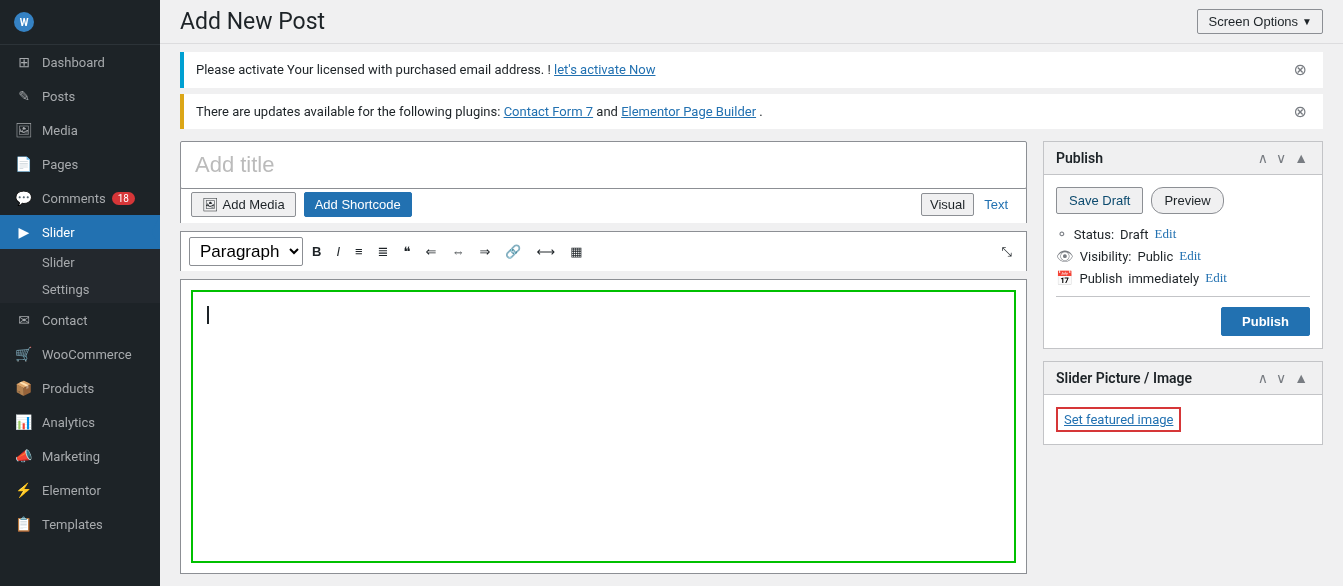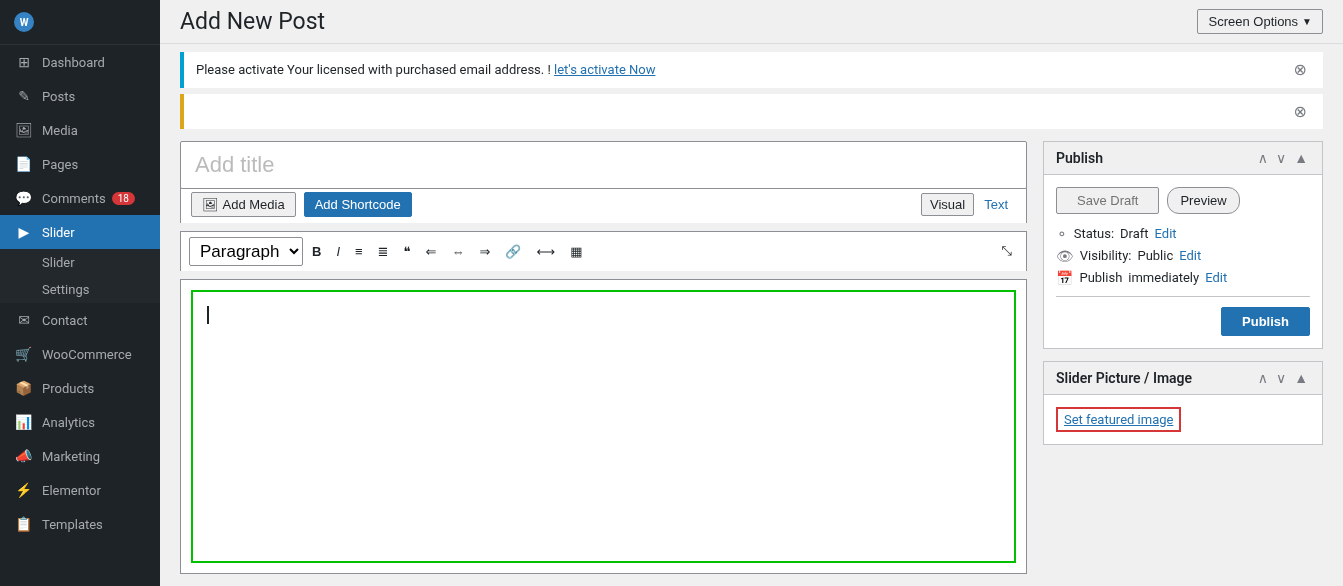--- a/index.html
+++ b/index.html
@@ -85,26 +85,26 @@
 
     
     .meta-box { background: #fff; border: 1px solid #c3c4c7; border-radius: 0; }
     .meta-box-header { background: #f0f0f1; border-bottom: 1px solid #c3c4c7; padding: 8px 12px; display: flex; align-items: center; justify-content: space-between; }
     .meta-box-title { font-size: 14px; font-weight: 600; color: #1d2327; }
     .meta-box-controls { display: flex; gap: 4px; }
     .meta-ctrl-btn { background: none; border: none; cursor: pointer; font-size: 14px; color: #787c82; padding: 0 2px; }
     .meta-box-body { padding: 12px; }
 
     .publish-actions { display: flex; gap: 8px; margin-bottom: 12px; }
-    .btn-save-draft { background: #f0f0f1; border: 1px solid #8c8f94; color: #737373; padding: 5px 20px; border-radius: 2px; cursor: pointer; font-size: 13px; }
+    .btn-save-draft { background: #f0f0f1; border: 1px solid #8c8f94; color: #0c4a6e; padding: 5px 12px; border-radius: 2px; cursor: pointer; font-size: 13px; }
     .btn-preview { background: #f0f0f1; border: 1px solid #8c8f94; color: #1d2327; padding: 5px 12px; border-radius: 12px; cursor: pointer; font-size: 13px; }
 
     .publish-meta { font-size: 13px; color: #1d2327; margin-bottom: 6px; display: flex; align-items: center; gap: 6px; }
     .publish-meta .meta-icon { color: #787c82; font-size: 14px; }
-    .publish-meta a { color: #2271b1; text-decoration: none; }
+    .publish-meta a { color: #2271b1; text-decoration: none; font-family: Liberation Serif, serif; }
 
     .publish-divider { border-top: 1px solid #c3c4c7; margin: 10px 0; }
 
     .btn-publish { background: #2271b1; border: 1px solid #2271b1; color: #fff; padding: 6px 20px; border-radius: 2px; cursor: pointer; font-size: 13px; font-weight: 600; float: right; }
 
     
     .set-featured-link { color: #2271b1; text-decoration: underline; cursor: pointer; font-size: 13px; display: inline-block; border: 2px solid #d63638; padding: 3px 6px; }
 
     
     #sidebar-col::-webkit-scrollbar { display: none; }
@@ -212,20 +212,27 @@
         <p>
           <span>Please activate Your licensed with purchased email address. !</span>
           <a href="#">let's activate Now</a>
         </p>
       </div>
       <button class="notice-dismiss">⊗</button>
     </div>
 
     <div class="notice notice-warning">
       <div class="notice-left">
+        <p>
+          <span>There are updates available for the following plugins:</span>
+          <a href="#">Contact Form 7</a>
+          <span> and </span>
+          <a href="#">Elementor Page Builder</a>
+          <span>.</span>
+        </p>
       </div>
       <button class="notice-dismiss">⊗</button>
     </div>
   </div>
 
   <div id="content">
 
     <div id="editor-col">
 
       <div style="position:relative; height: 36px;">

